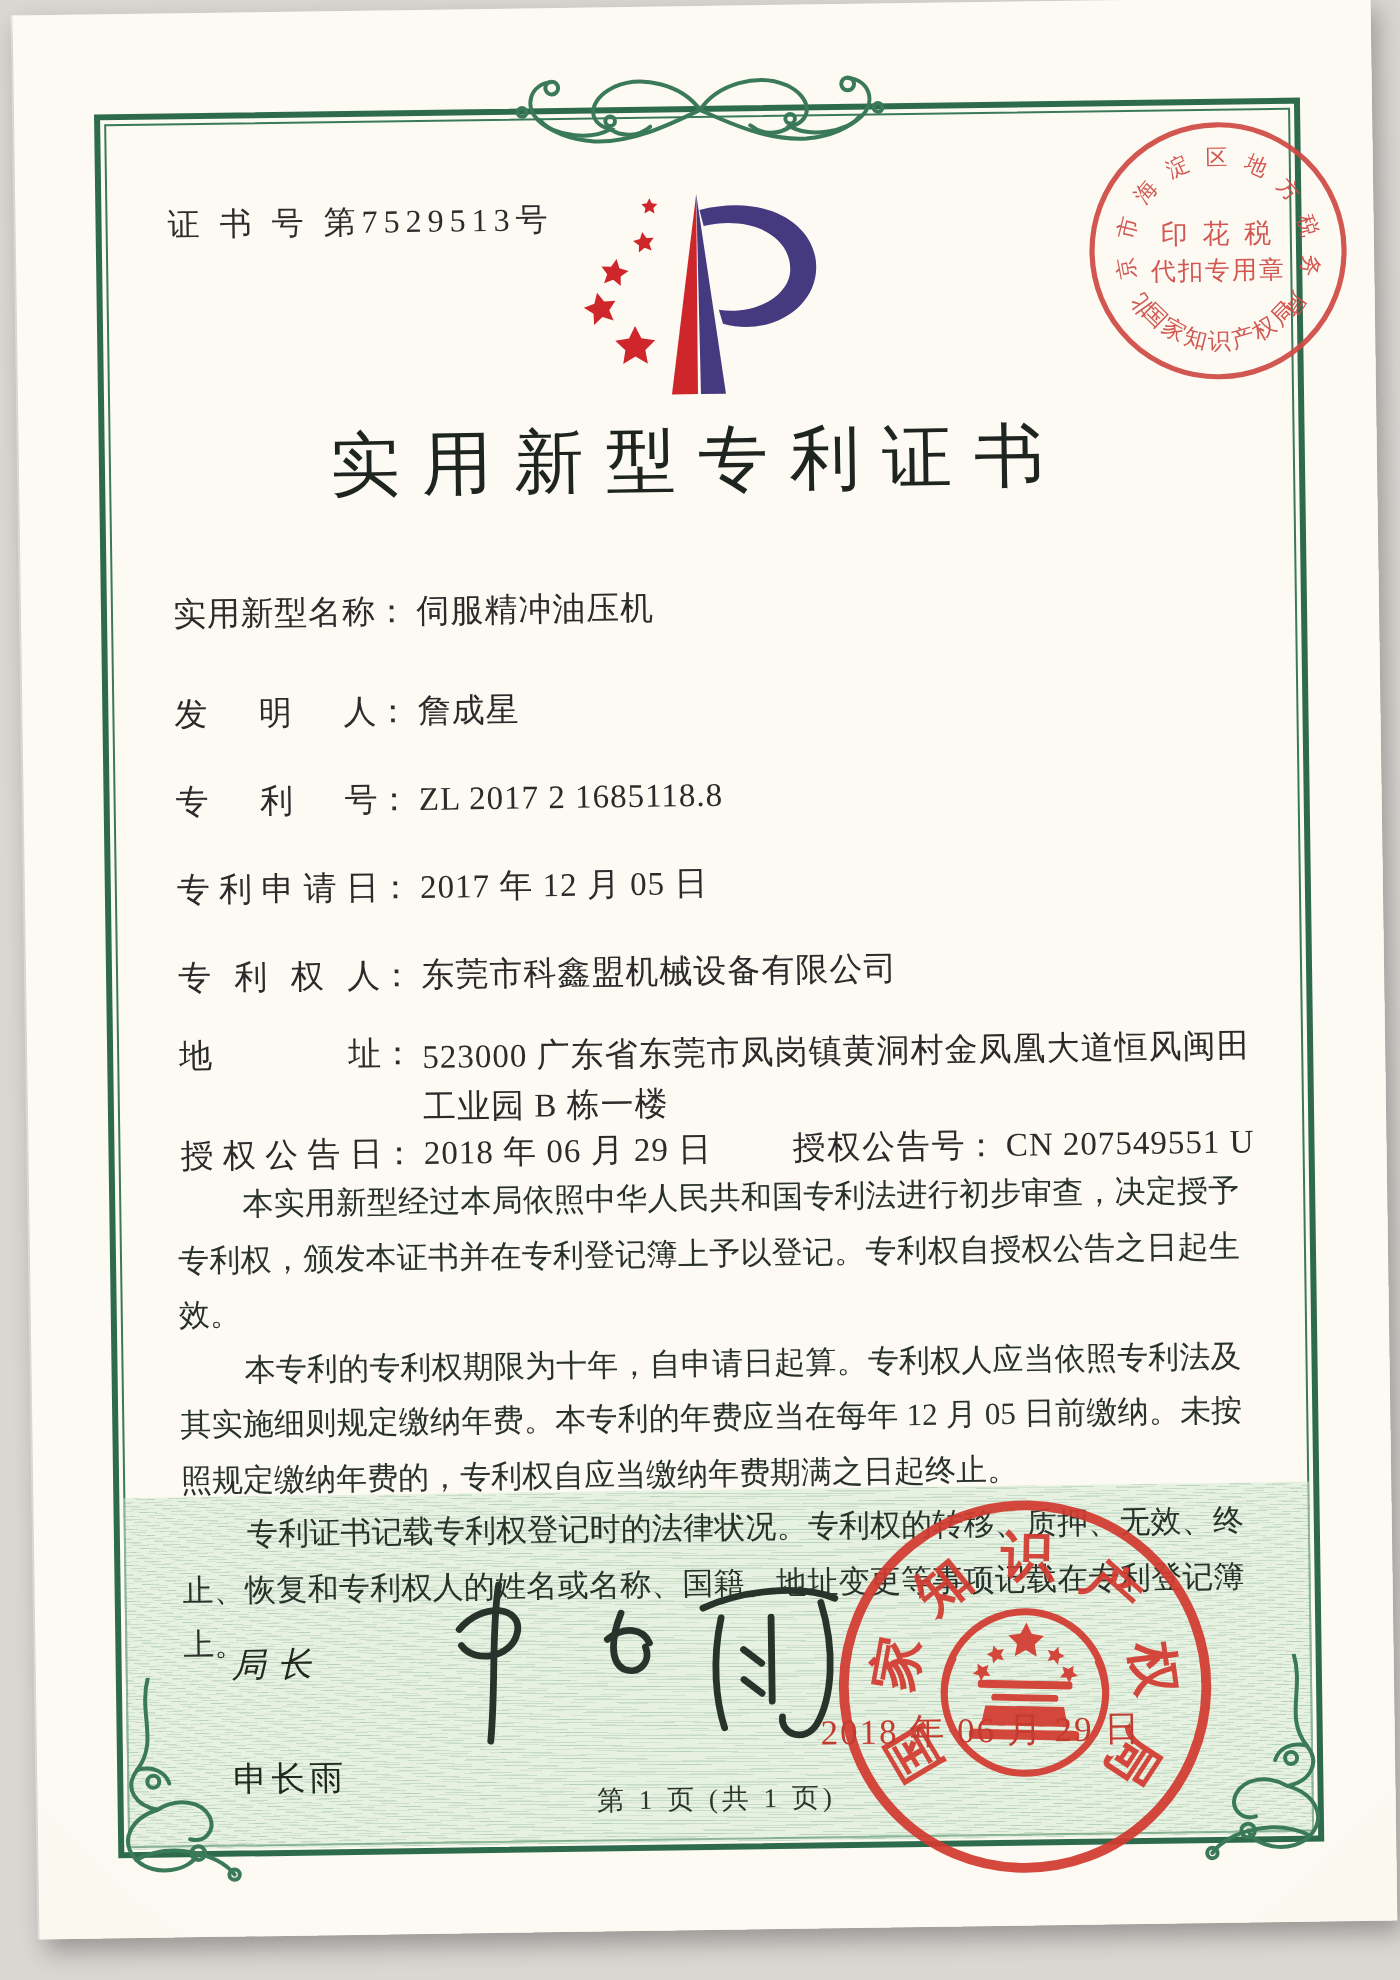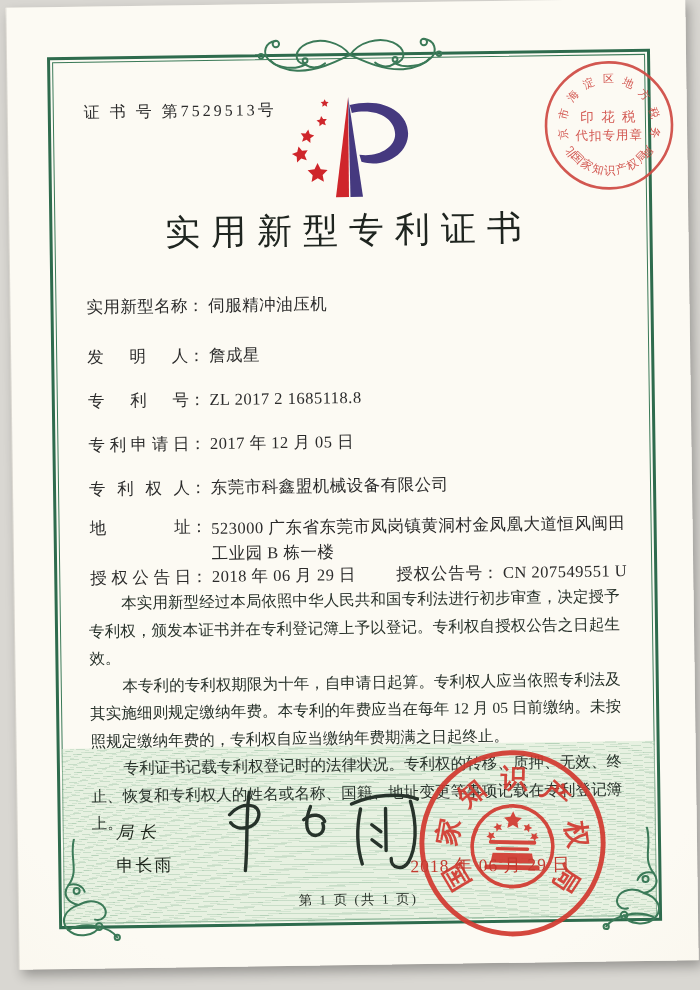--- a/index.html
+++ b/index.html
@@ -48,21 +48,21 @@
     line-height:25px; }
   .half2 { position:absolute; left:306px; top:0; white-space:nowrap; }
   .half2 .flabel { width:86px; }
 
   .paras { position:absolute; left:74px; top:583px; width:531px; z-index:4;
     font-size:15.5px; line-height:27.5px; color:#28322b; text-align:justify; }
   .paras p { text-indent:2.1em; }
 
   .director { position:absolute; left:98px; z-index:4; color:#20281f; font-size:17px; }
   .director-title { top:815px; letter-spacing:6px;font-style:italic; }
-  .director-name { top:848px; letter-spacing:2px; }
+  .director-name { top:872px; letter-spacing:2px; }
 
   .sig { position:absolute; left:192px; top:776px; z-index:4; }
 
   .seal { position:absolute; left:396px; top:744px; z-index:5; opacity:.93;
     transform:rotate(2deg); }
   .seal text { fill:#d23b31; font-weight:bold; font-family:"Liberation Serif","DejaVu Serif",serif; }
   .seal-date { position:absolute; left:392px; top:852px; z-index:6; font-size:17.5px;
     color:#c33a2f; letter-spacing:1px; white-space:nowrap; font-weight:500; }
 
   .footer { position:absolute; left:0; right:0; top:888px; text-align:center;

